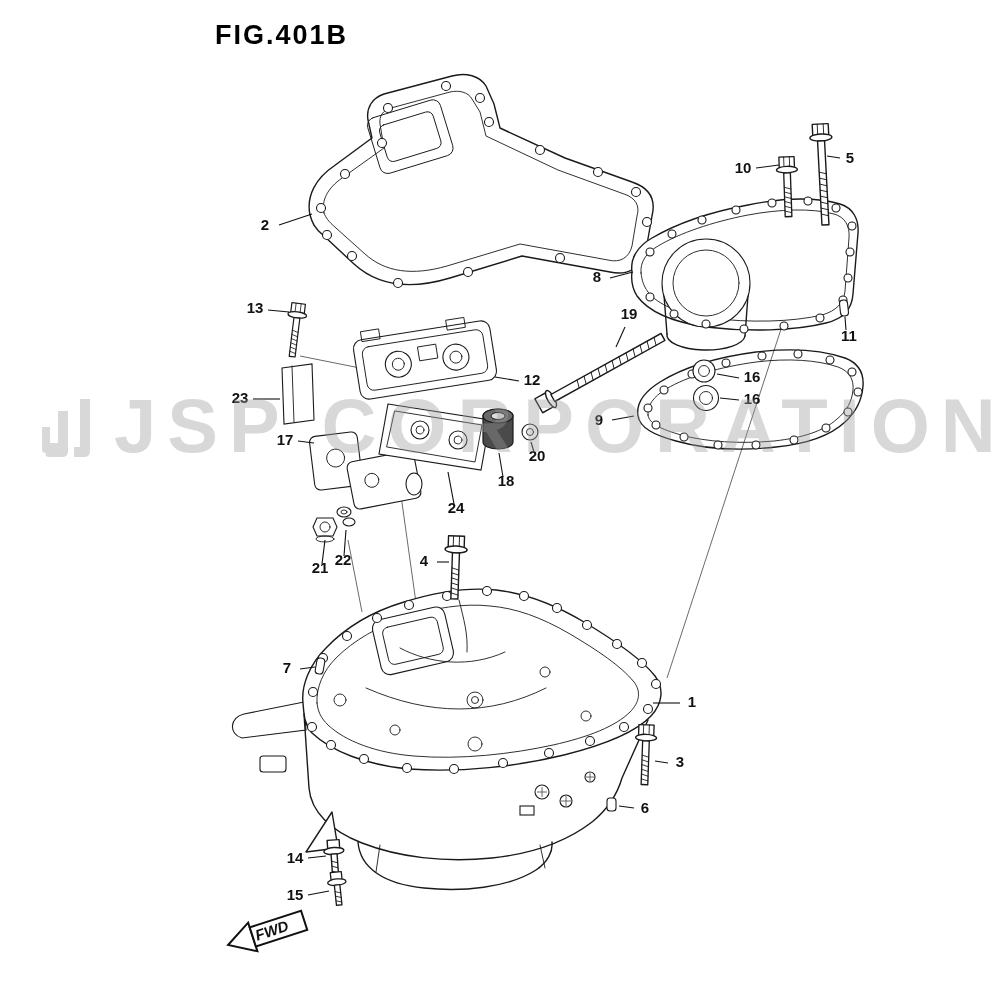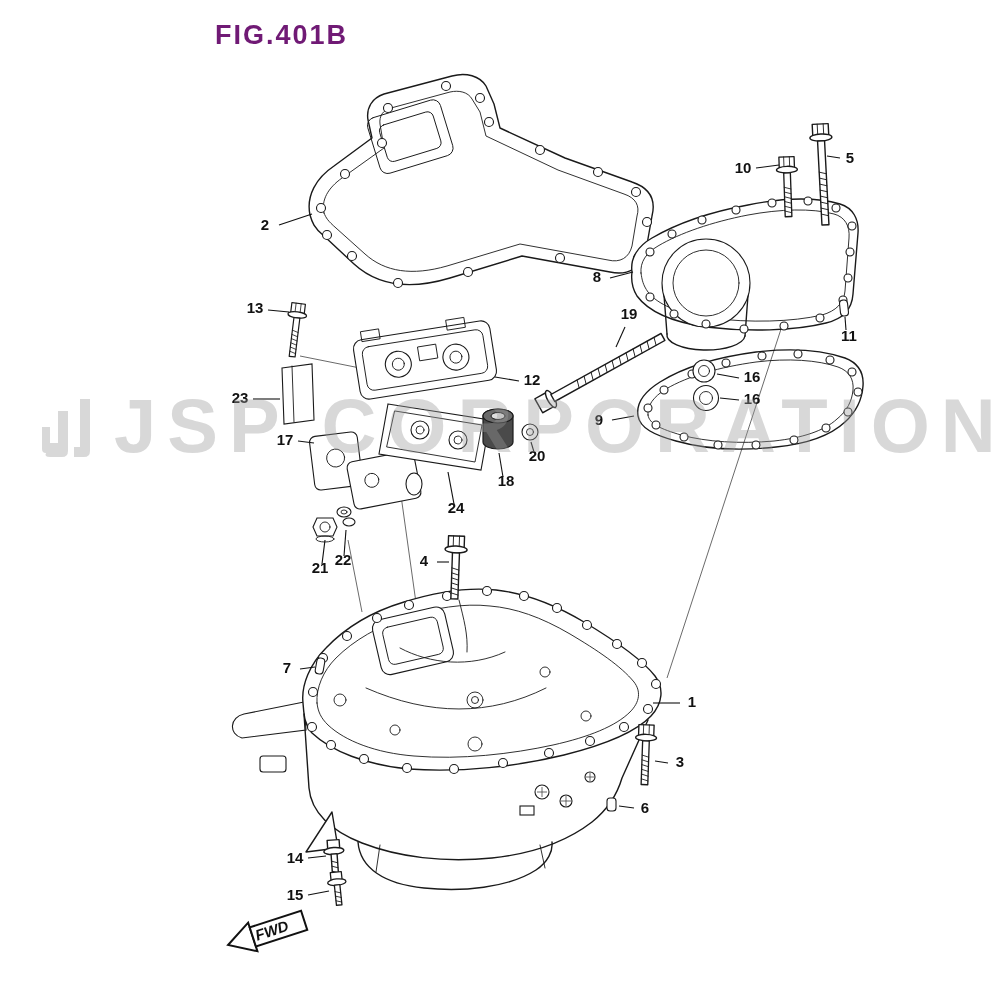--- a/index.html
+++ b/index.html
@@ -1,19 +1,19 @@
 <!DOCTYPE html>
 <html><head>
 <meta charset="utf-8">
 <style>
   html,body{margin:0;padding:0;background:#fff;}
   .page{position:relative;width:1000px;height:1000px;background:#fff;overflow:hidden;
         font-family:"Liberation Sans",sans-serif;}
   .fig-title{position:absolute;left:215px;top:20px;z-index:4;font-size:27px;font-weight:600;
-             letter-spacing:2px;color:#701a75;}
+             letter-spacing:2px;color:#000000;}
   .watermark{position:absolute;left:40px;top:388px;z-index:3;display:flex;align-items:center;
              gap:10px;pointer-events:none;color:#9a9a9a;opacity:.38;white-space:nowrap;}
   .watermark .wm-text{font-size:76px;font-weight:bold;letter-spacing:11px;line-height:1;}
   #diagram-svg{position:absolute;inset:0;z-index:2;}
   
   .o{stroke:#1a1a1a;stroke-width:1.4;fill:none;stroke-linejoin:round;stroke-linecap:round;}
   .of{stroke:#1a1a1a;stroke-width:1.4;fill:#fff;stroke-linejoin:round;}
   .d{stroke:#1a1a1a;stroke-width:.9;fill:none;stroke-linejoin:round;stroke-linecap:round;}
   .h{stroke:#1a1a1a;stroke-width:1.1;fill:#fff;}
   .thin{stroke:#444;stroke-width:.8;fill:none;}

